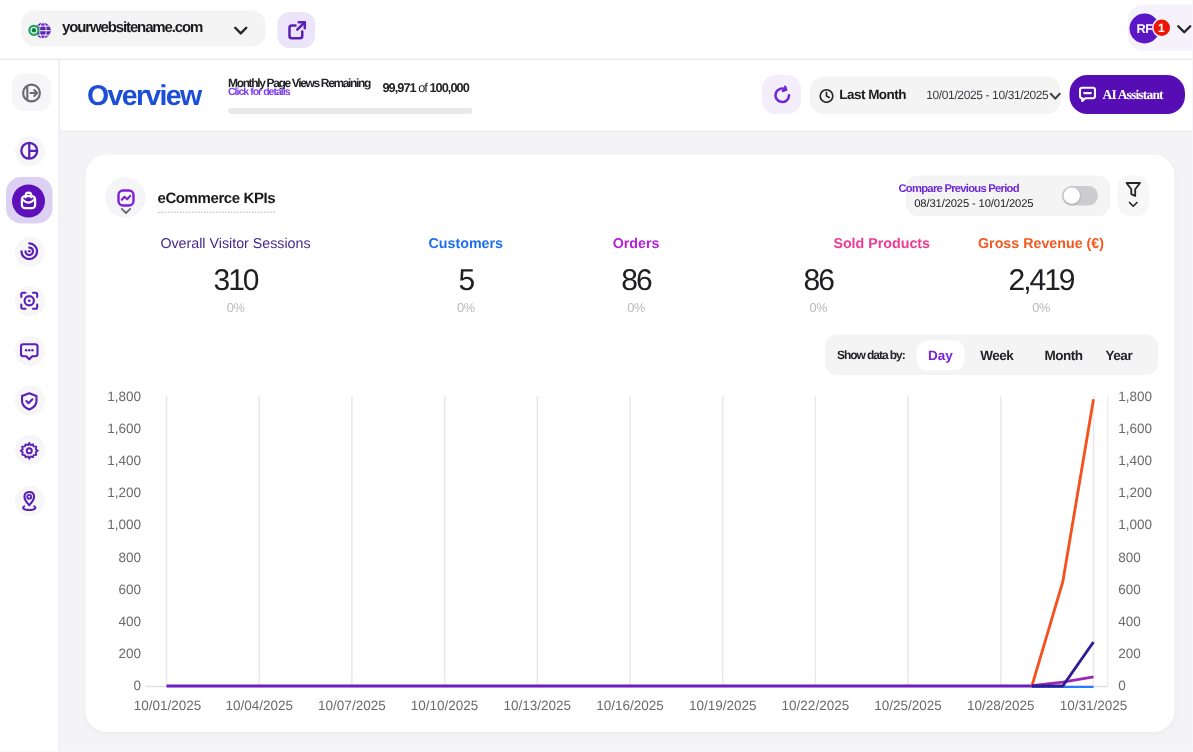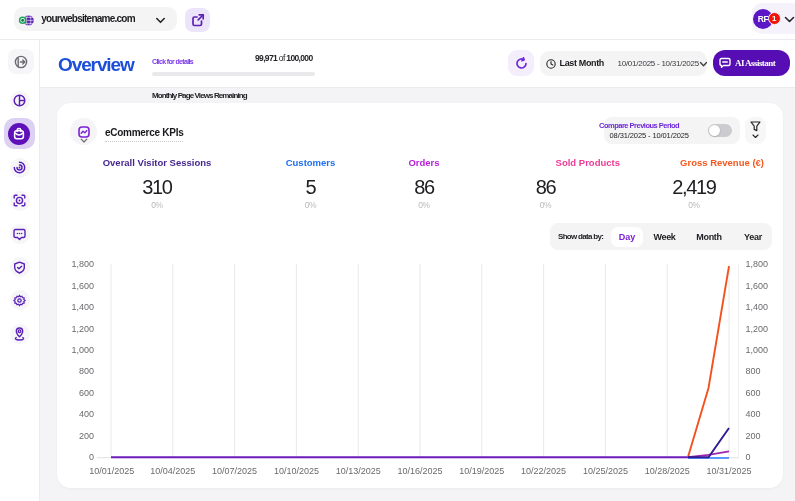--- a/index.html
+++ b/index.html
@@ -108,21 +108,21 @@
   <div class="abs" style="left:9.5px;top:323.5px;width:20px;height:20px;border-radius:50%;background:#f6f6f8;"></div>
   <svg class="abs" style="left:13px;top:326.5px;" width="13" height="14" viewBox="0 0 13 14">
     <path d="M6.5 1 Q9.7 1 9.7 4.2 Q9.7 6.5 6.5 9.8 Q3.3 6.5 3.3 4.2 Q3.3 1 6.5 1 Z" fill="none" stroke="#5b21b6" stroke-width="1.4" stroke-linejoin="round"></path>
     <circle cx="6.5" cy="4.2" r="1.3" fill="none" stroke="#5b21b6" stroke-width="1.3"></circle>
     <path d="M3.2 10.5 Q2 11.2 2.6 12 Q3.5 13 6.5 13 Q9.5 13 10.4 12 Q11 11.2 9.8 10.5" fill="none" stroke="#5b21b6" stroke-width="1.3" stroke-linecap="round"></path>
   </svg>
 
   <div class="abs" style="left:40px;top:40px;width:755px;height:48px;background:#fff;border-bottom:1px solid #ececf0;"></div>
   <div class="abs" style="left:58px;top:54px;font-size:19px;font-weight:700;letter-spacing:-1.1px;color:#1d4ed8;">Overview</div>
 
-  <div class="abs" style="left:152px;top:50.5px;font-size:8px;font-weight:700;letter-spacing:-0.9px;color:#232327;margin-top:40px;">Monthly Page Views Remaining</div>
+  <div class="abs" style="left:152px;top:50.5px;font-size:8px;font-weight:700;letter-spacing:-0.9px;color:#232327;">Monthly Page Views Remaining</div>
   <div class="abs" style="left:152px;top:58.2px;font-size:7px;font-weight:600;letter-spacing:-0.65px;color:#7c3aed;">Click for details</div>
   <div class="abs" style="left:255px;top:52.5px;font-size:8.5px;letter-spacing:-0.65px;color:#232327;"><b>99,971</b> of <b>100,000</b></div>
   <div class="abs" style="left:152px;top:71.5px;width:163px;height:4.5px;border-radius:3px;background:#e9e9ec;"></div>
 
   <div class="abs" style="left:508px;top:50px;width:26px;height:26px;border-radius:9px;background:#f3edfc;"></div>
   <svg class="abs" style="left:515px;top:56.5px;" width="13" height="13" viewBox="0 0 13 13">
     <path d="M11 6.5 A4.5 4.5 0 1 1 8.8 2.6" fill="none" stroke="#6d28d9" stroke-width="1.7" stroke-linecap="round"></path>
     <path d="M8.4 0.6 L9.2 2.9 L6.9 3.7" fill="none" stroke="#6d28d9" stroke-width="1.5" stroke-linecap="round" stroke-linejoin="round"></path>
   </svg>
 
@@ -164,47 +164,47 @@
   <div class="abs" style="left:708.5px;top:124.5px;width:11px;height:11px;border-radius:50%;background:#fff;box-shadow:0 0.5px 1.5px rgba(0,0,0,0.25);"></div>
 
   <div class="abs" style="left:744.5px;top:116.5px;width:21px;height:27px;border-radius:8px;background:#f7f7f8;"></div>
   <svg class="abs" style="left:749.5px;top:121px;" width="11" height="11" viewBox="0 0 11 11">
     <path d="M1 1 L10 1 L6.8 5.2 L6.8 9.6 L4.2 8.4 L4.2 5.2 Z" fill="none" stroke="#26262a" stroke-width="1.2" stroke-linejoin="round"></path>
   </svg>
   <svg class="abs" style="left:751.5px;top:134px;" width="7" height="5" viewBox="0 0 7 5">
       <path d="M1 1 L3.5 3.5 L6 1" fill="none" stroke="#26262a" stroke-width="1.1" stroke-linecap="round" stroke-linejoin="round"></path>
     </svg>
 
-  <div class="abs" style="left:87px;top:157px;width:140px;text-align:center;font-size:9.5px;font-weight:700;color:#45278f;">Overall Visitor Sessions</div>
+  <div class="abs" style="left:87px;top:157px;width:140px;text-align:center;font-size:9.5px;font-weight:400;color:#45278f;">Overall Visitor Sessions</div>
   <div class="abs" style="left:87px;top:176px;width:140px;text-align:center;font-size:20px;letter-spacing:-1.35px;font-weight:400;color:#202024;">310</div>
   <div class="abs" style="left:87px;top:200px;width:140px;text-align:center;font-size:8.5px;letter-spacing:-0.3px;color:#bababf;">0%</div>
 
   <div class="abs" style="left:240.5px;top:157px;width:140px;text-align:center;font-size:9.5px;font-weight:700;color:#1d6ff2;">Customers</div>
   <div class="abs" style="left:240.5px;top:176px;width:140px;text-align:center;font-size:20px;letter-spacing:-1.35px;font-weight:400;color:#202024;">5</div>
   <div class="abs" style="left:240.5px;top:200px;width:140px;text-align:center;font-size:8.5px;letter-spacing:-0.3px;color:#bababf;">0%</div>
 
   <div class="abs" style="left:354px;top:157px;width:140px;text-align:center;font-size:9.5px;font-weight:700;color:#b520d8;">Orders</div>
   <div class="abs" style="left:354px;top:176px;width:140px;text-align:center;font-size:20px;letter-spacing:-1.35px;font-weight:400;color:#202024;">86</div>
   <div class="abs" style="left:354px;top:200px;width:140px;text-align:center;font-size:8.5px;letter-spacing:-0.3px;color:#bababf;">0%</div>
 
   <div class="abs" style="left:480px;top:157px;width:140px;text-align:right;font-size:9.5px;font-weight:700;color:#ed3a94;">Sold Products</div>
   <div class="abs" style="left:475.5px;top:176px;width:140px;text-align:center;font-size:20px;letter-spacing:-1.35px;font-weight:400;color:#202024;">86</div>
   <div class="abs" style="left:475.5px;top:200px;width:140px;text-align:center;font-size:8.5px;letter-spacing:-0.3px;color:#bababf;">0%</div>
 
-  <div class="abs" style="left:624px;top:157px;width:140px;text-align:right;font-size:9.5px;font-weight:700;color:#f4581f;">Gross Revenue (€)</div>
+  <div class="abs" style="left:624px;top:157px;width:140px;text-align:center;font-size:9.5px;font-weight:700;color:#f4581f;">Gross Revenue (€)</div>
   <div class="abs" style="left:624px;top:176px;width:140px;text-align:center;font-size:20px;letter-spacing:-1.35px;font-weight:400;color:#202024;">2,419</div>
   <div class="abs" style="left:624px;top:200px;width:140px;text-align:center;font-size:8.5px;letter-spacing:-0.3px;color:#bababf;">0%</div>
 
   <div class="abs" style="left:550px;top:223px;width:222px;height:27px;border-radius:8px;background:#f4f4f5;"></div>
   <div class="abs" style="left:558px;top:231.5px;font-size:8px;font-weight:600;letter-spacing:-0.7px;color:#232327;">Show data by:</div>
   <div class="abs" style="left:611px;top:226.5px;width:32px;height:20px;border-radius:7px;background:#fff;"></div>
   <div class="abs" style="left:611px;top:232px;width:32px;text-align:center;font-size:9px;font-weight:700;color:#7c22d4;">Day</div>
   <div class="abs" style="left:649px;top:232px;width:31px;text-align:center;font-size:9px;font-weight:700;letter-spacing:-0.3px;color:#232327;">Week</div>
   <div class="abs" style="left:691px;top:232px;width:36px;text-align:center;font-size:9px;font-weight:600;letter-spacing:-0.3px;color:#232327;">Month</div>
-  <div class="abs" style="left:737px;top:232px;width:32px;text-align:center;font-size:9px;font-weight:600;letter-spacing:-0.3px;color:#232327;">Year</div>
+  <div class="abs" style="left:737px;top:232px;width:32px;font-size:9px;font-weight:600;letter-spacing:-0.3px;color:#232327;">Year</div>
 
   <svg class="abs" style="left:55px;top:255px;" width="740" height="230" viewBox="0 0 740 230">
 
     <g stroke="#e8e8ea" stroke-width="1">
       <line x1="56" y1="9" x2="56" y2="202.5"></line>
       <line x1="117.8" y1="9" x2="117.8" y2="202.5"></line>
       <line x1="179.6" y1="9" x2="179.6" y2="202.5"></line>
       <line x1="241.4" y1="9" x2="241.4" y2="202.5"></line>
       <line x1="303.2" y1="9" x2="303.2" y2="202.5"></line>
       <line x1="365" y1="9" x2="365" y2="202.5"></line>

